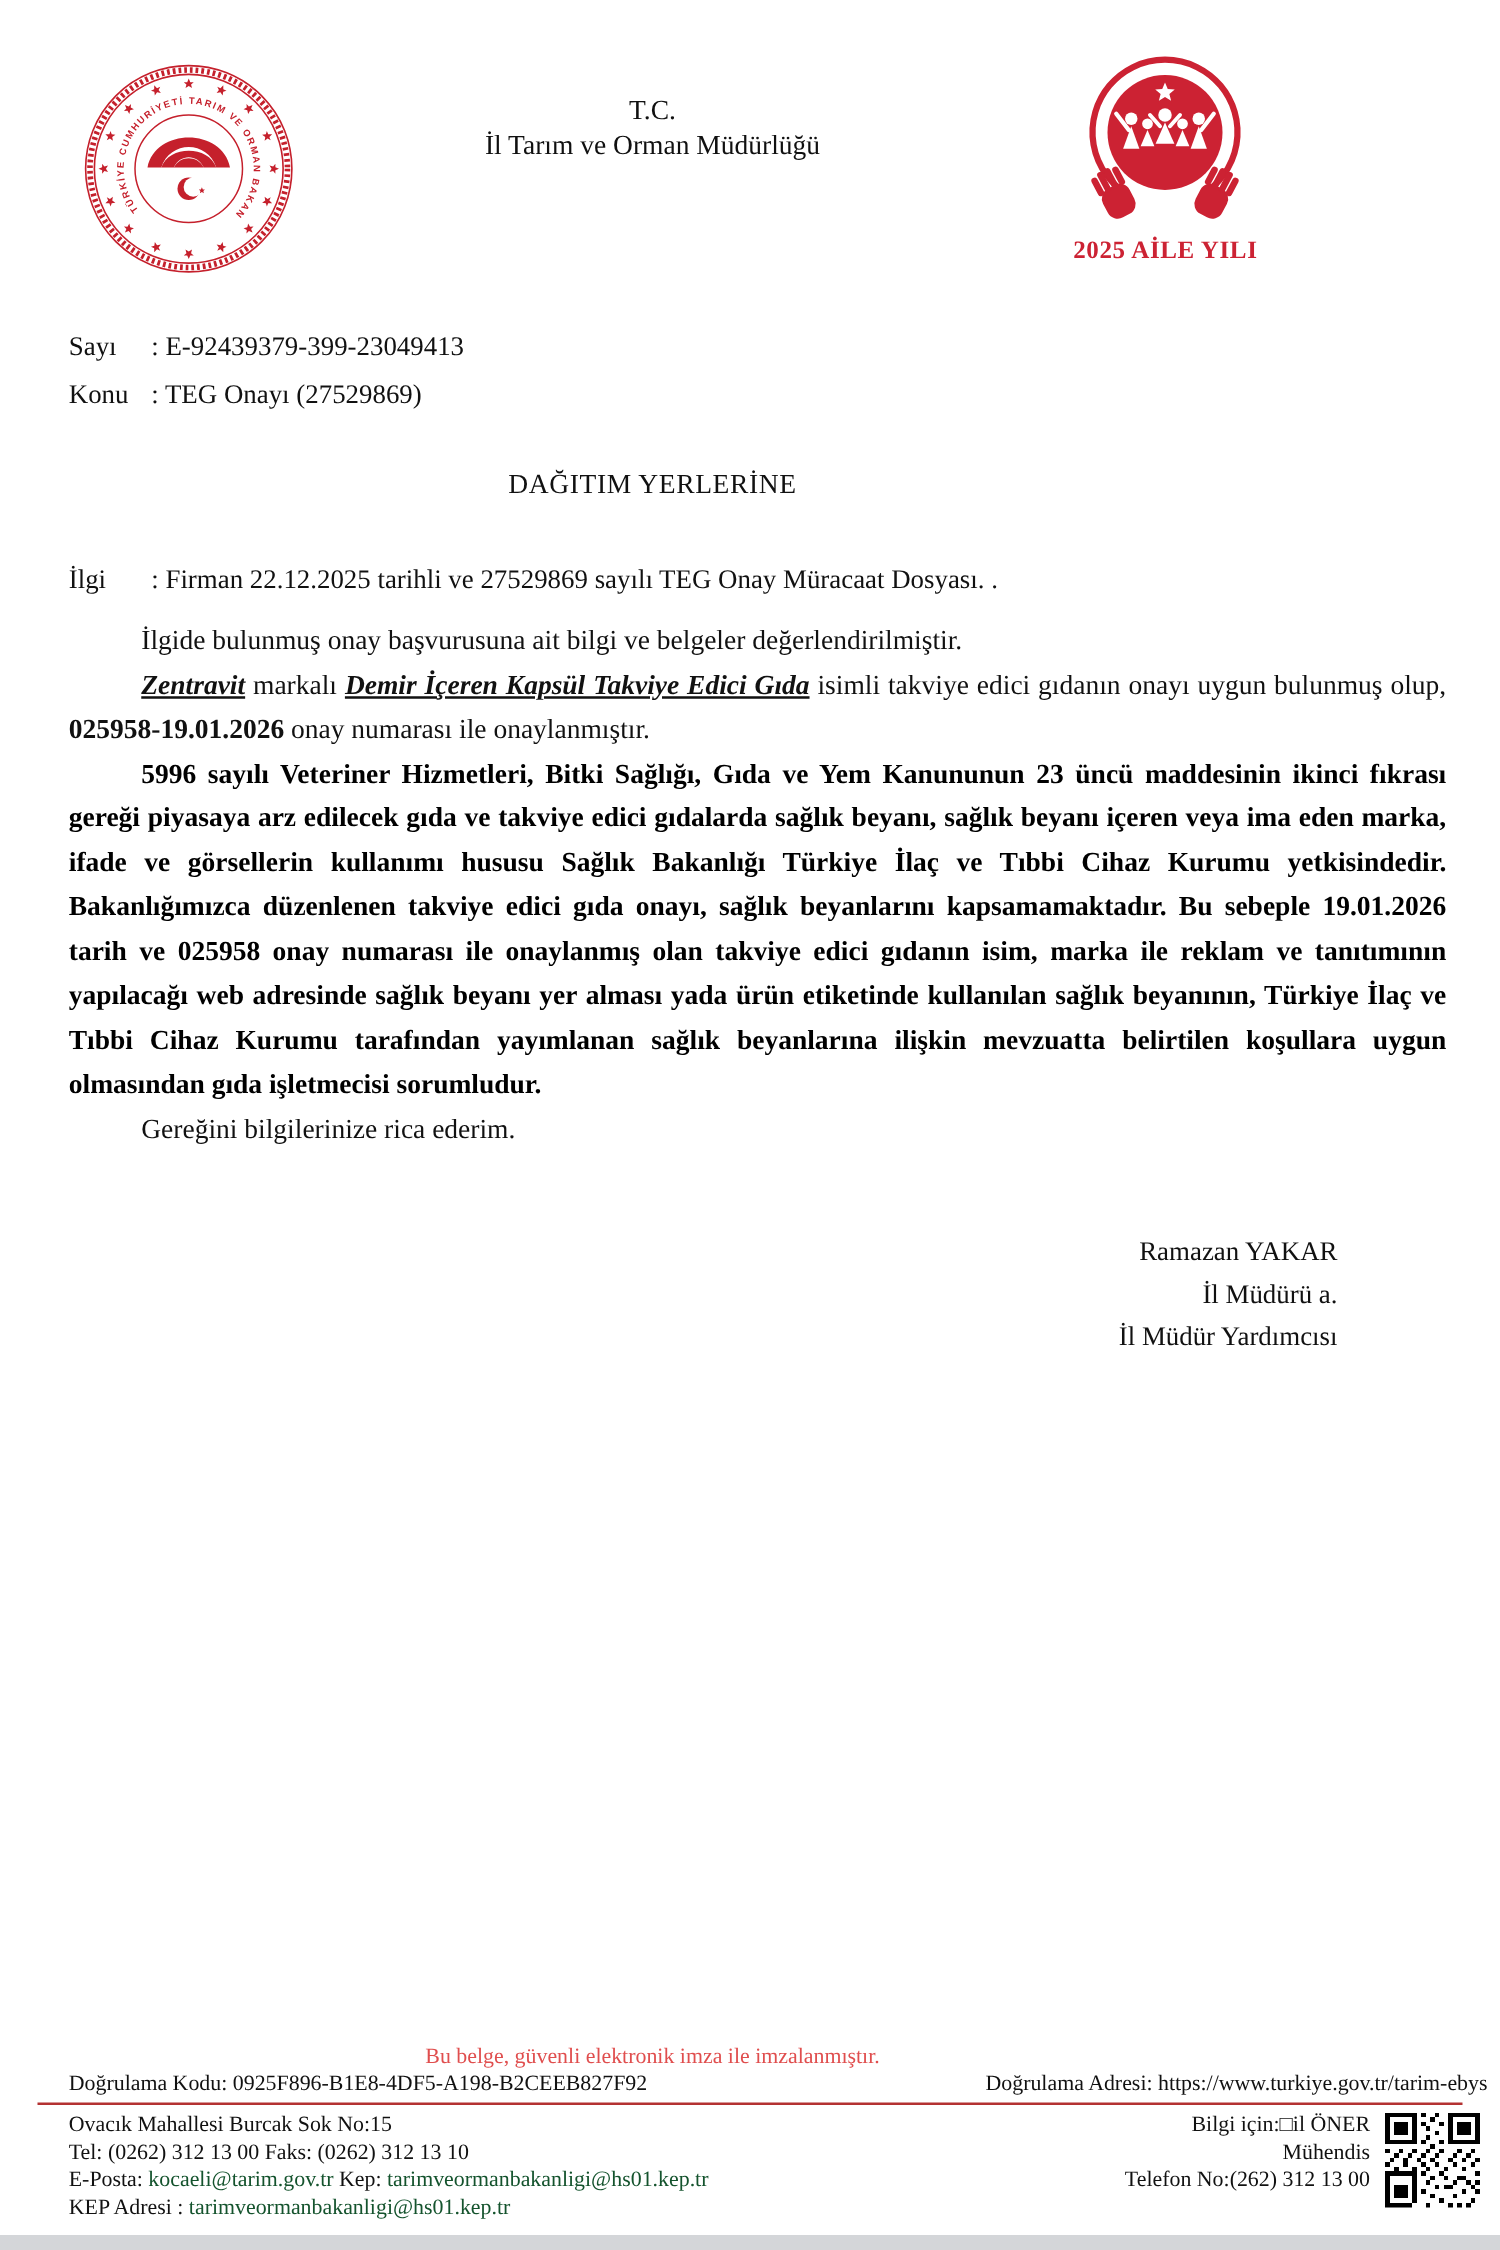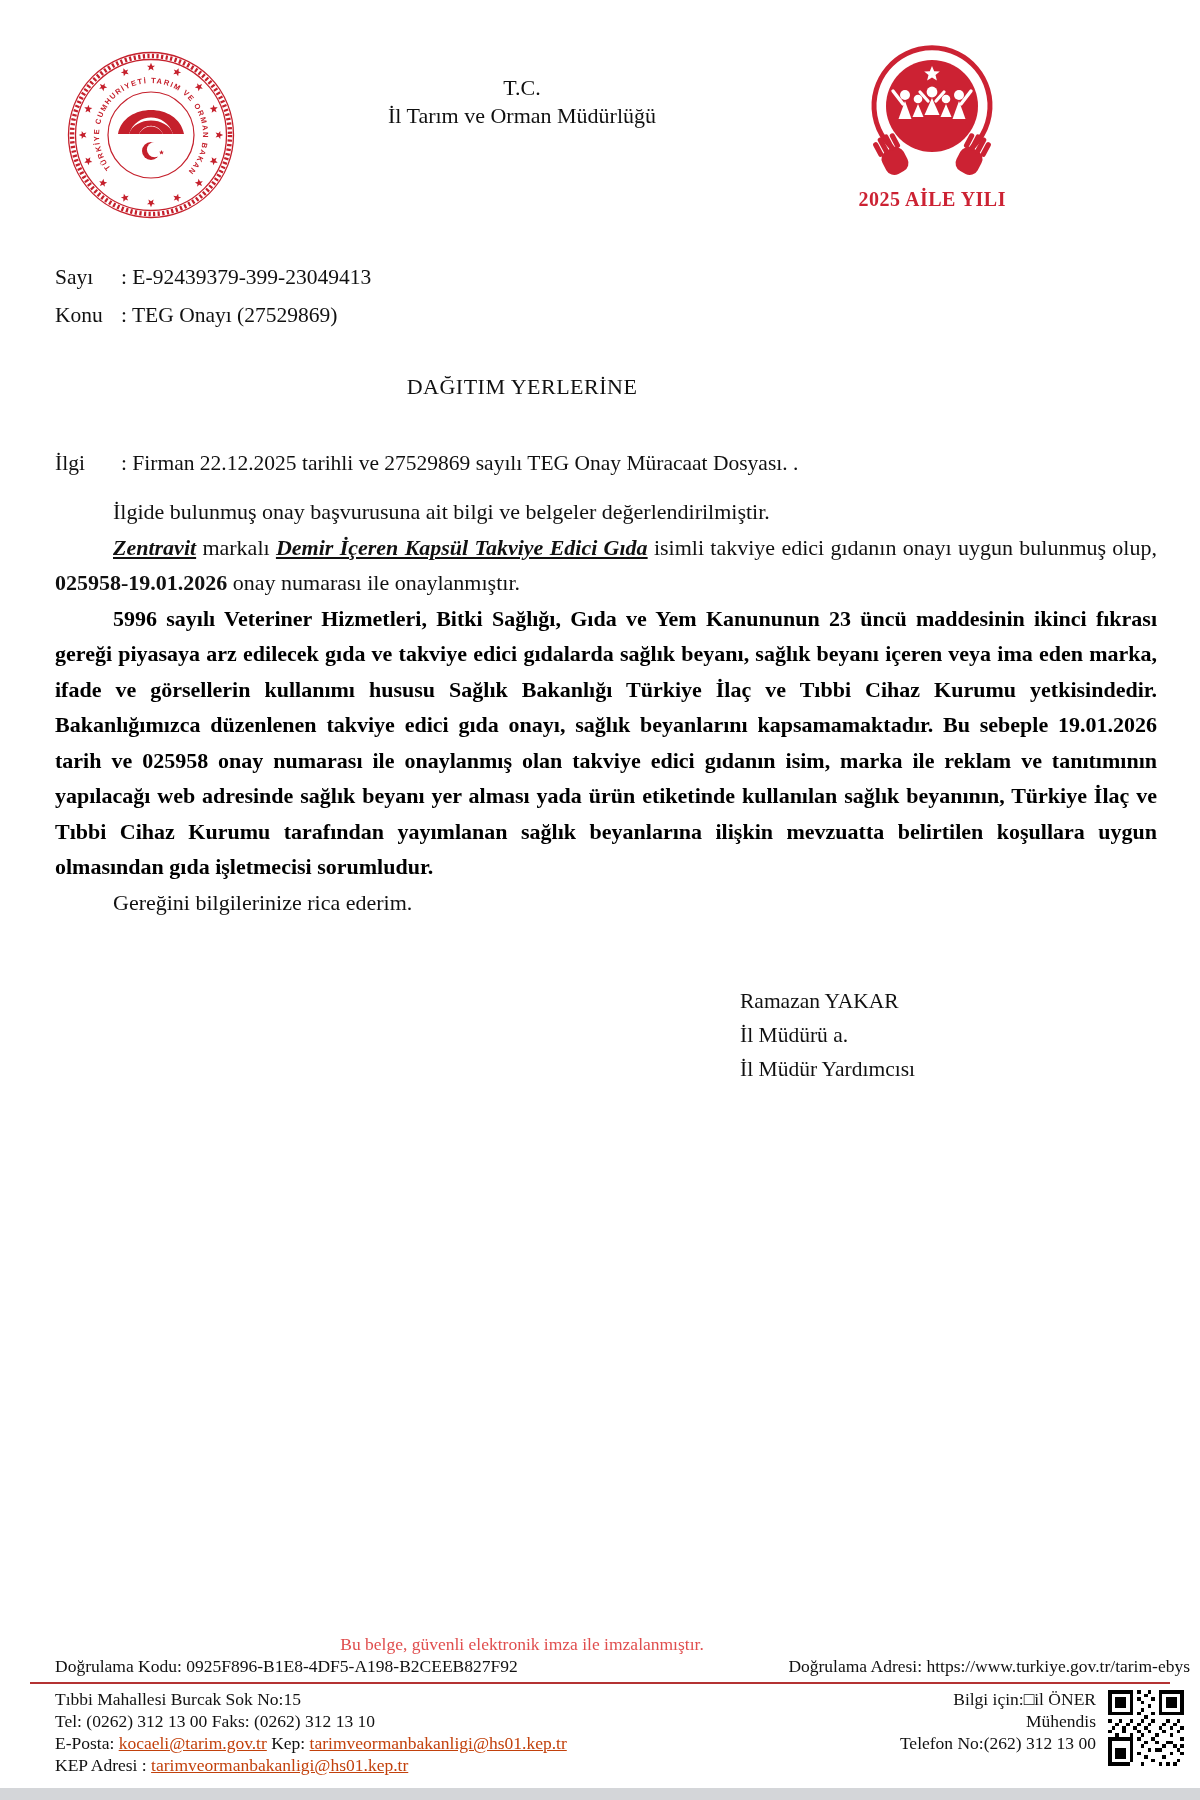--- a/index.html
+++ b/index.html
@@ -21,31 +21,31 @@
   .doc-title{position:absolute;left:0;top:374px;width:1044px;text-align:center;font-size:22px;letter-spacing:.5px;}
   .ilgi{position:absolute;left:55px;top:448px;font-size:21.5px;line-height:30px;}
   .ilgi-label{display:inline-block;width:66px;}
   
   .body{position:absolute;left:55px;top:494px;width:1102px;font-size:22px;line-height:35.5px;text-align:justify;}
   .body p{margin:0;text-indent:58px;}
   .bi{font-weight:bold;font-style:italic;text-decoration:underline;}
   .b{font-weight:bold;}
   .p3{font-weight:bold;color:#000;}
   
-  .signature{position:absolute;left:740px;top:984px;width:330px;text-align:left;
+  .signature{position:absolute;left:740px;top:984px;width:330px;text-align:right;
     font-size:21.5px;line-height:34px;}
   
   .esign{position:absolute;left:0;top:1634px;width:1044px;text-align:center;
     color:#e04e4e;font-size:17.5px;}
   .verify-row{position:absolute;left:55px;top:1656px;width:1135px;display:flex;
     justify-content:space-between;font-size:17.5px;}
   .red-rule{position:absolute;left:30px;top:1682px;width:1140px;height:2px;background:#b43232;}
   .addr-block{position:absolute;left:55px;top:1688px;font-size:17.5px;line-height:22px;}
   .contact-block{position:absolute;right:104px;top:1688px;text-align:right;font-size:17.5px;line-height:22px;}
-  .lnk{color:#c2410c;text-decoration:underline;cursor:pointer;}
+  .lnk{color:#14532d;cursor:pointer;}
   .qr{position:absolute;right:16px;top:1690px;width:76px;height:76px;}
   .page-edge{position:absolute;left:0;bottom:0;width:1200px;height:12px;background:#d4d6d9;}
 </style>
 </head>
 <body>
 
 <div class="page">
 
   <svg class="seal" viewBox="0 0 170 170">
     <defs>
@@ -166,21 +166,21 @@
   <div class="esign">Bu belge, güvenli elektronik imza ile imzalanmıştır.</div>
 
   <div class="verify-row">
     <span>Doğrulama Kodu: 0925F896-B1E8-4DF5-A198-B2CEEB827F92</span>
     <span>Doğrulama Adresi: https://www.turkiye.gov.tr/tarim-ebys</span>
   </div>
 
   <div class="red-rule"></div>
 
   <div class="addr-block">
-    <div>Tıbbi Mahallesi Burcak Sok No:15</div>
+    <div>Ovacık Mahallesi Burcak Sok No:15</div>
     <div>Tel: (0262) 312 13 00 Faks: (0262) 312 13 10</div>
     <div>
       <span>E-Posta:</span>
       <span class="lnk">kocaeli@tarim.gov.tr</span>
       <span>Kep:</span>
       <span class="lnk">tarimveormanbakanligi@hs01.kep.tr</span>
     </div>
     <div>
       <span>KEP Adresi :</span>
       <span class="lnk">tarimveormanbakanligi@hs01.kep.tr</span>

